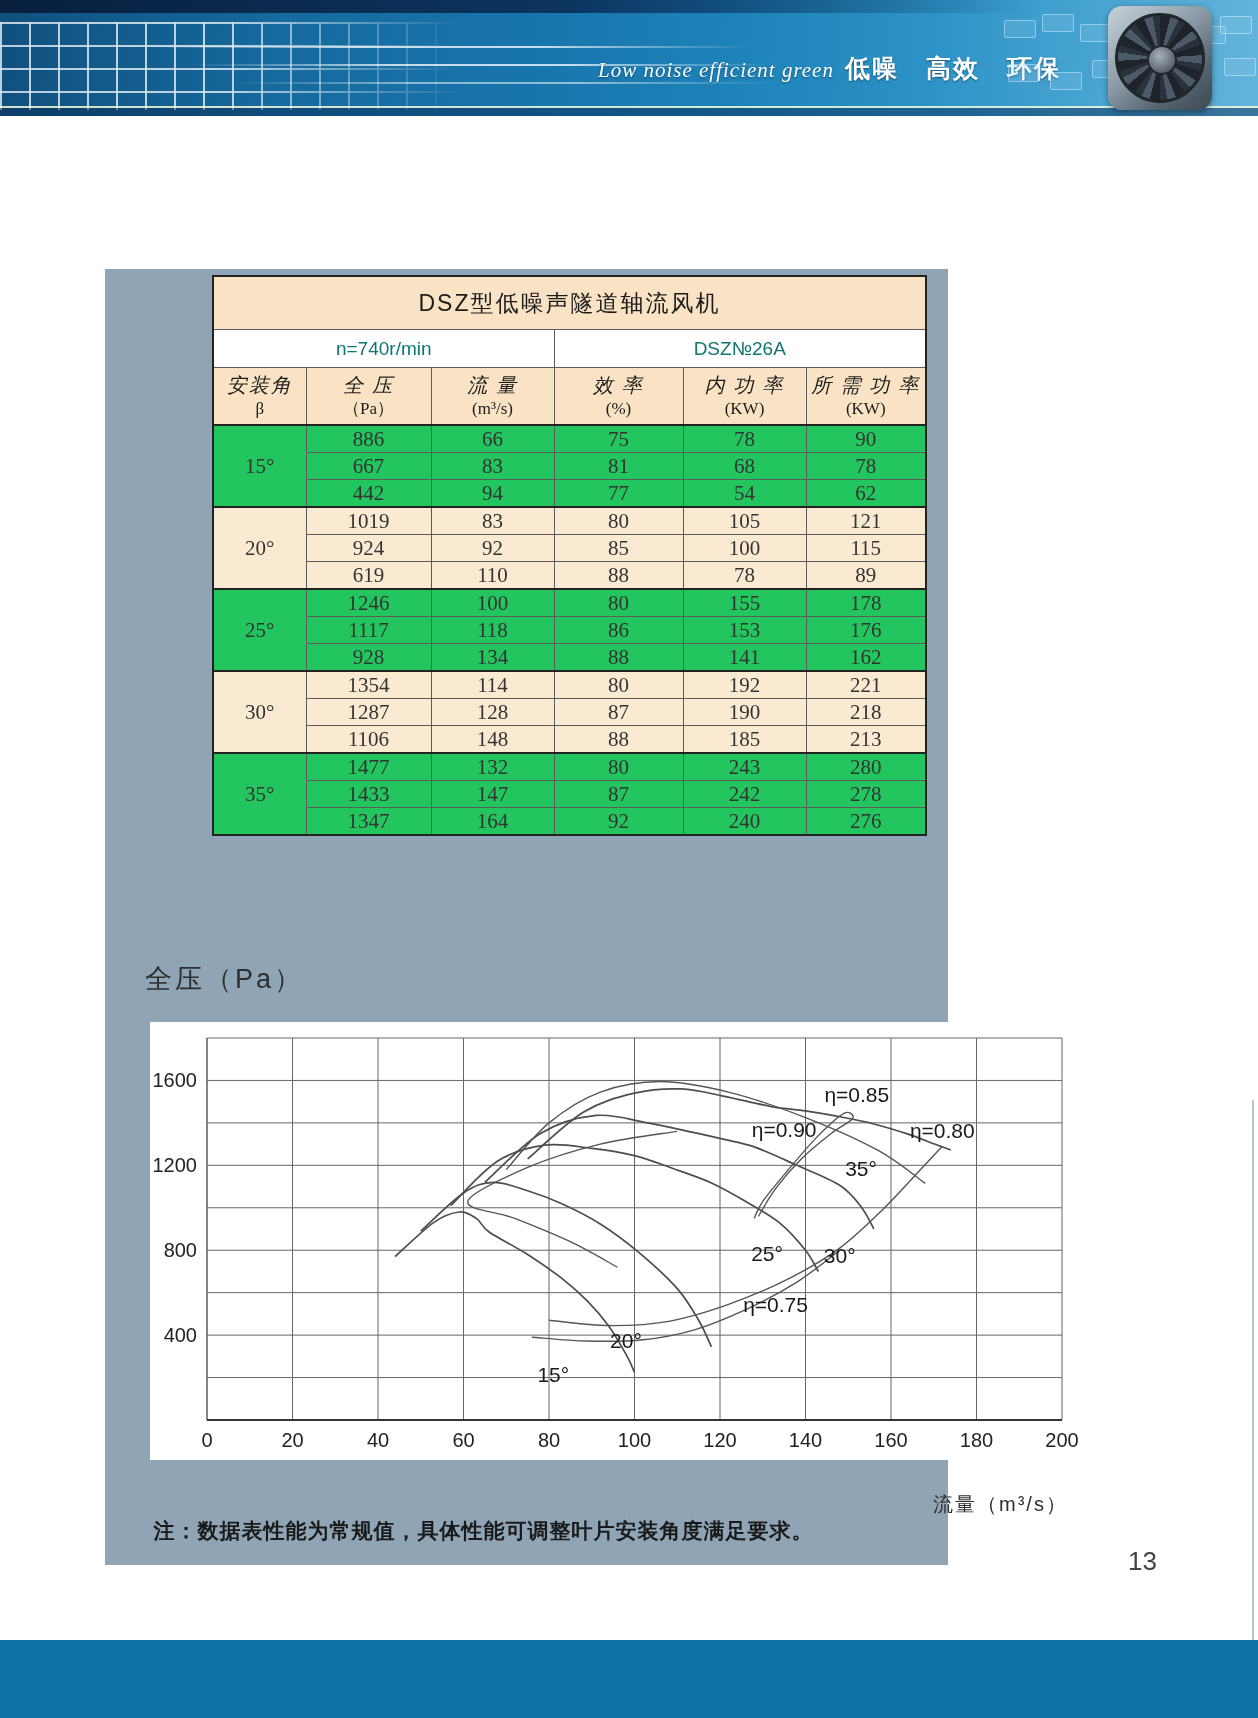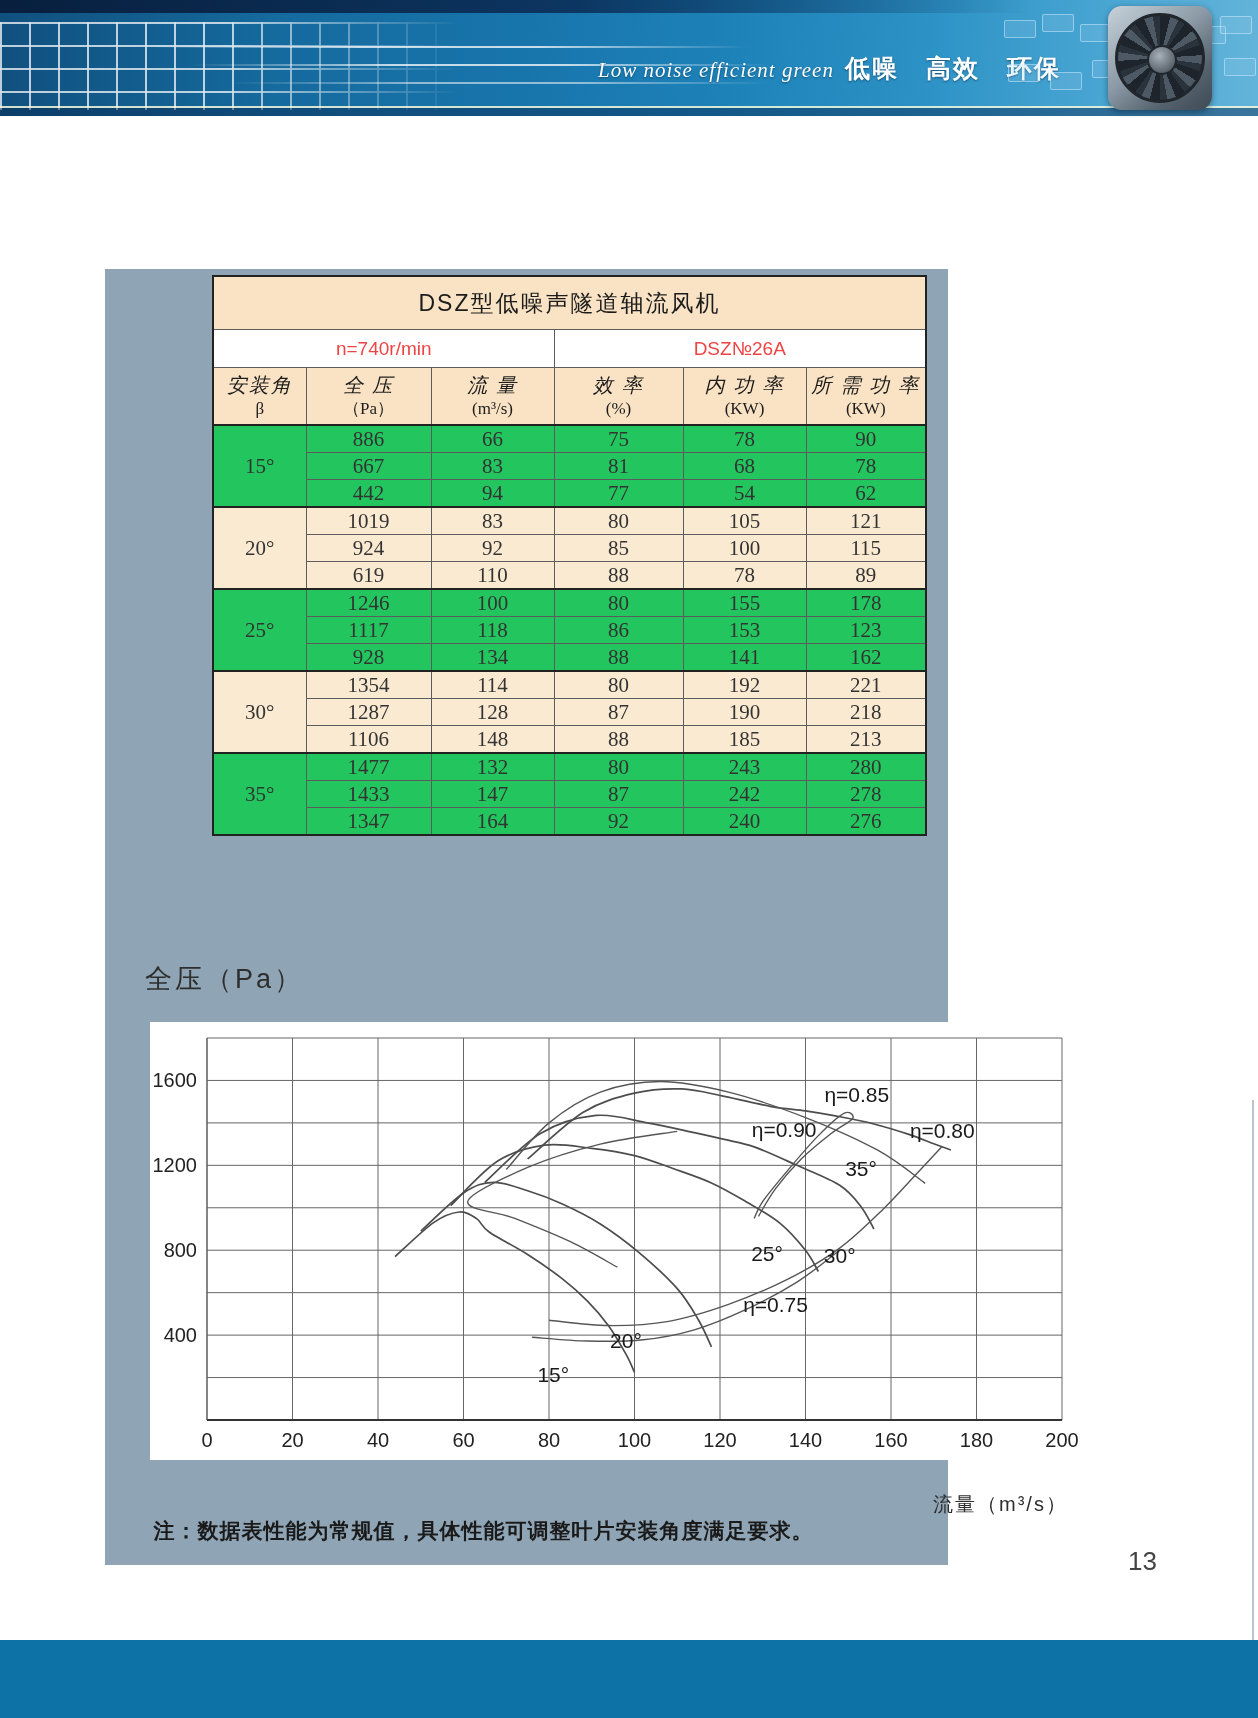--- a/index.html
+++ b/index.html
@@ -55,21 +55,21 @@
   .banner::after{content:"";position:absolute;left:0;right:0;bottom:8px;height:2px;background:rgba(246,249,220,.85);}
   .banner-bottomstrip{position:absolute;left:0;right:0;bottom:0;height:8px;background:rgba(8,40,80,.45);}
 
   
   .gray-panel{position:absolute;left:105px;top:242px;width:843px;height:1296px;background:#8fa5b5;margin-top:27px;}
 
   
   table.perf{position:absolute;left:107px;top:6px;border-collapse:collapse;border:2px solid #222;background:#fff;table-layout:fixed;}
   table.perf td{border:1px solid #5c5c5c;text-align:center;padding:0;}
   td.t-title{background:#f9e3c4;height:52px;font-size:23px;letter-spacing:2px;color:#1c1c1c;font-weight:500;}
-  td.t-spec{background:#ffffff;height:37px;font-size:19px;color:#ef4444;}
+  td.t-spec{background:#ffffff;height:37px;font-size:19px;color:#0f766e;}
   td.t-spec-left{border-right:none;}
   td.t-spec-right{border-left:none;}
   td.h-cell{background:#f9e3c4;height:56px;border-bottom:2px solid #222;color:#1c1c1c;
     font-family:"Liberation Serif",serif;}
   .h-name{font-size:20px;line-height:26px;letter-spacing:2px;font-style:italic;}
   .h-unit{font-size:17px;line-height:22px;}
   td.num-cell,td.angle-cell{font-family:"Liberation Serif",serif;font-size:21px;color:#333;height:26px;}
   tr.tone-blue td{background:#22c55e;}
   tr.tone-cream td{background:#fbead2;}
   tr.group-start td{border-top:2px solid #222;}
@@ -213,21 +213,21 @@
           <td class="num-cell">100</td>
           <td class="num-cell">80</td>
           <td class="num-cell">155</td>
           <td class="num-cell">178</td>
         </tr>
         <tr class="tone-blue">
           <td class="num-cell">1117</td>
           <td class="num-cell">118</td>
           <td class="num-cell">86</td>
           <td class="num-cell">153</td>
-          <td class="num-cell">123</td>
+          <td class="num-cell">176</td>
         </tr>
         <tr class="tone-blue">
           <td class="num-cell">928</td>
           <td class="num-cell">134</td>
           <td class="num-cell">88</td>
           <td class="num-cell">141</td>
           <td class="num-cell">162</td>
         </tr>
         <tr class="tone-cream group-start">
           <td class="angle-cell" rowspan="3">30°</td>

